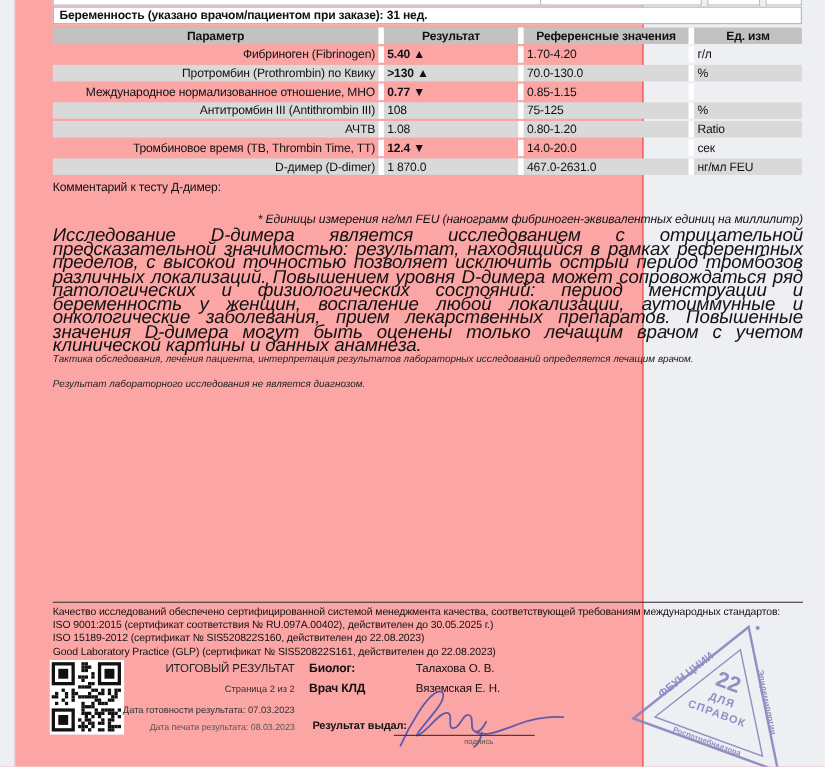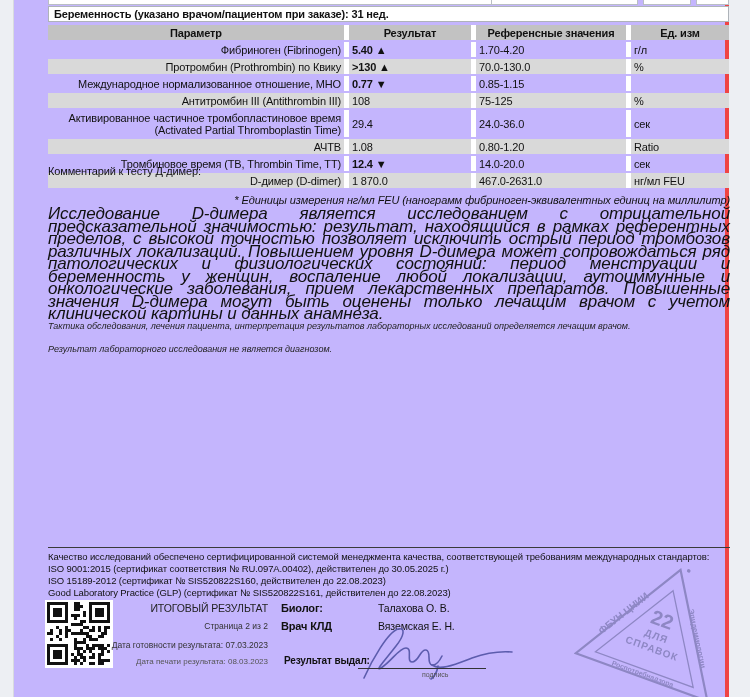--- a/index.html
+++ b/index.html
@@ -1,20 +1,20 @@
 <!DOCTYPE html>
 <html><head>
 <meta charset="utf-8">
 <style>
   * { margin:0; padding:0; box-sizing:border-box; }
   html,body { width:750px; height:697px; }
   body { background:#edeff3; font-family:"Liberation Sans", sans-serif; color:#111; overflow:hidden; }
   #stage { position:relative; width:750px; height:697px; }
-  #doc { position:absolute; left:13px; top:0; width:716px; height:697px; background:#c4b5fd;
-         border-left:1px solid #d8dbdf; border-right:4px solid #ef4444; }
+  #doc { position:absolute; left:13px; top:0; width:572px; height:697px; background:#fca5a5;
+         border-left:1px solid #d8dbdf; border-right:1px solid #ef4444; }
 
   
   .crop-cell { position:absolute; top:0; height:5px; background:#fff;
                border:1px solid #b9bec4; border-top:none; }
 
   
   #preg-bar { position:absolute; left:34px; top:6px; width:681px; height:16px;
               border:1px solid #aeb3b9; background:#fff; font-size:11px; font-weight:bold;
               line-height:14px; padding-left:5px; letter-spacing:-0.15px; }
 
@@ -112,26 +112,20 @@
         <td class="param">Международное нормализованное отношение, МНО</td>
         <td class="ab">0.77 ▼</td>
         <td>0.85-1.15</td>
         <td></td>
       </tr>
       <tr class="alt">
         <td class="param">Антитромбин III (Antithrombin III)</td>
         <td>108</td>
         <td>75-125</td>
         <td>%</td>
-      </tr>
-      <tr class="tall">
-        <td class="param">Активированное частичное тромбопластиновое время (Activated Partial Thromboplastin Time)</td>
-        <td>29.4</td>
-        <td>24.0-36.0</td>
-        <td>сек</td>
       </tr>
       <tr class="alt">
         <td class="param">АЧТВ</td>
         <td>1.08</td>
         <td>0.80-1.20</td>
         <td>Ratio</td>
       </tr>
       <tr>
         <td class="param">Тромбиновое время (ТВ, Thrombin Time, TT)</td>
         <td class="ab">12.4 ▼</td>

